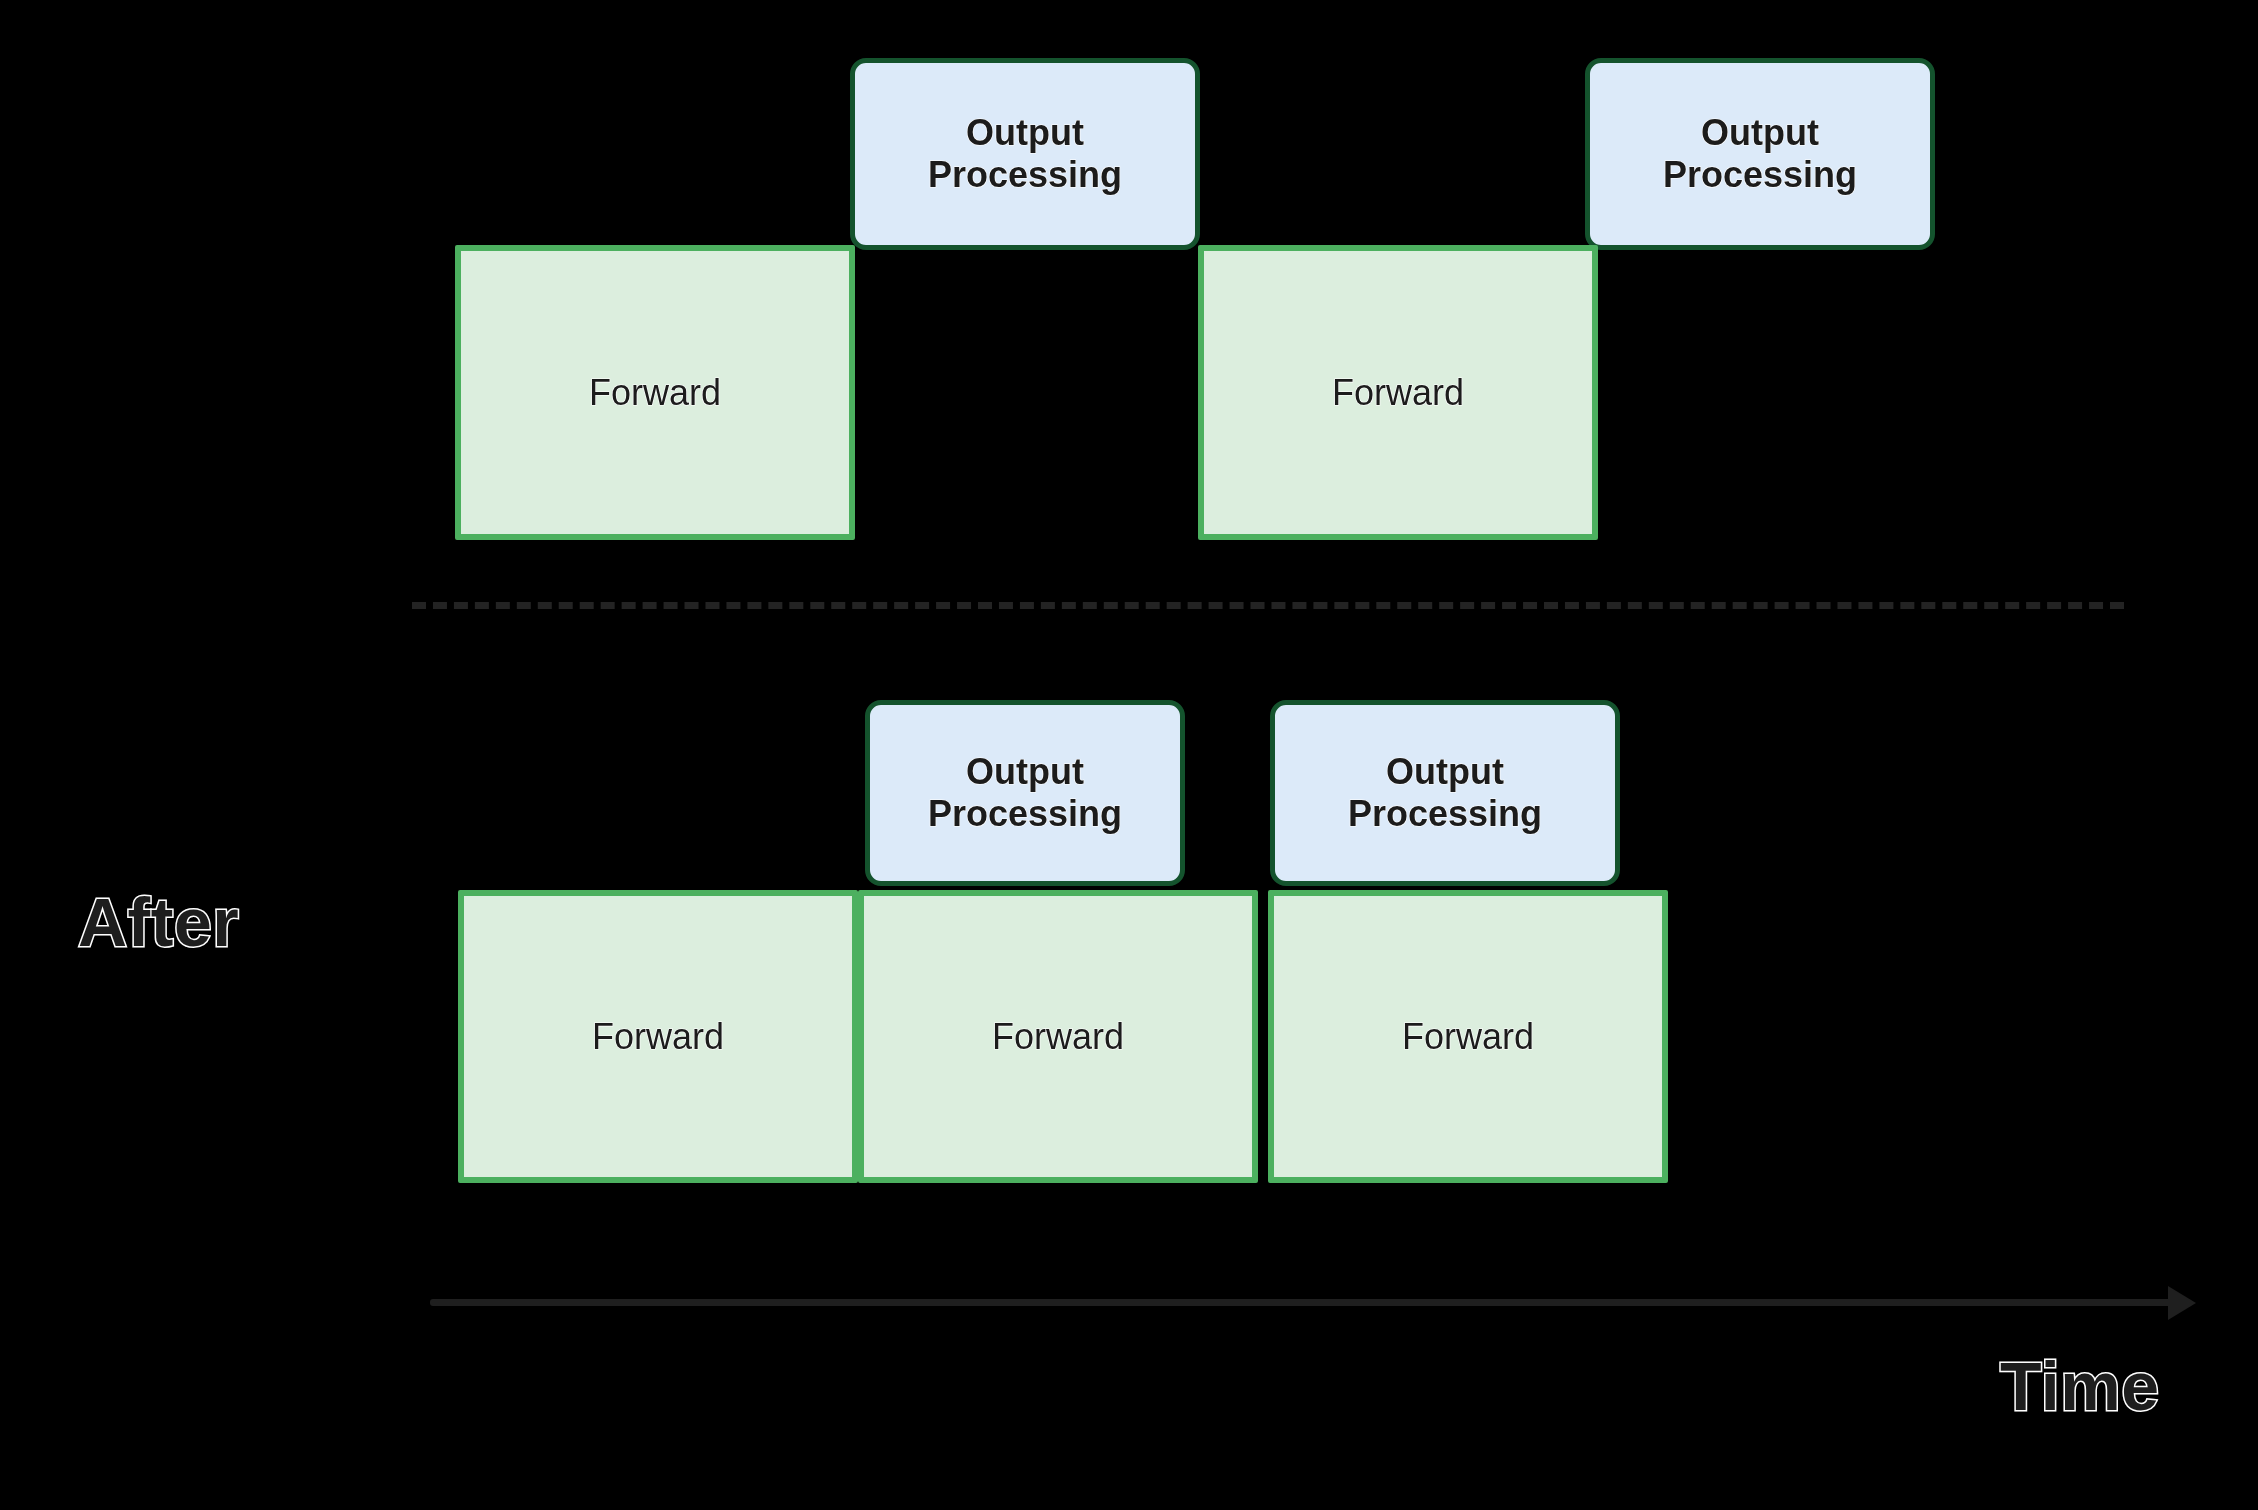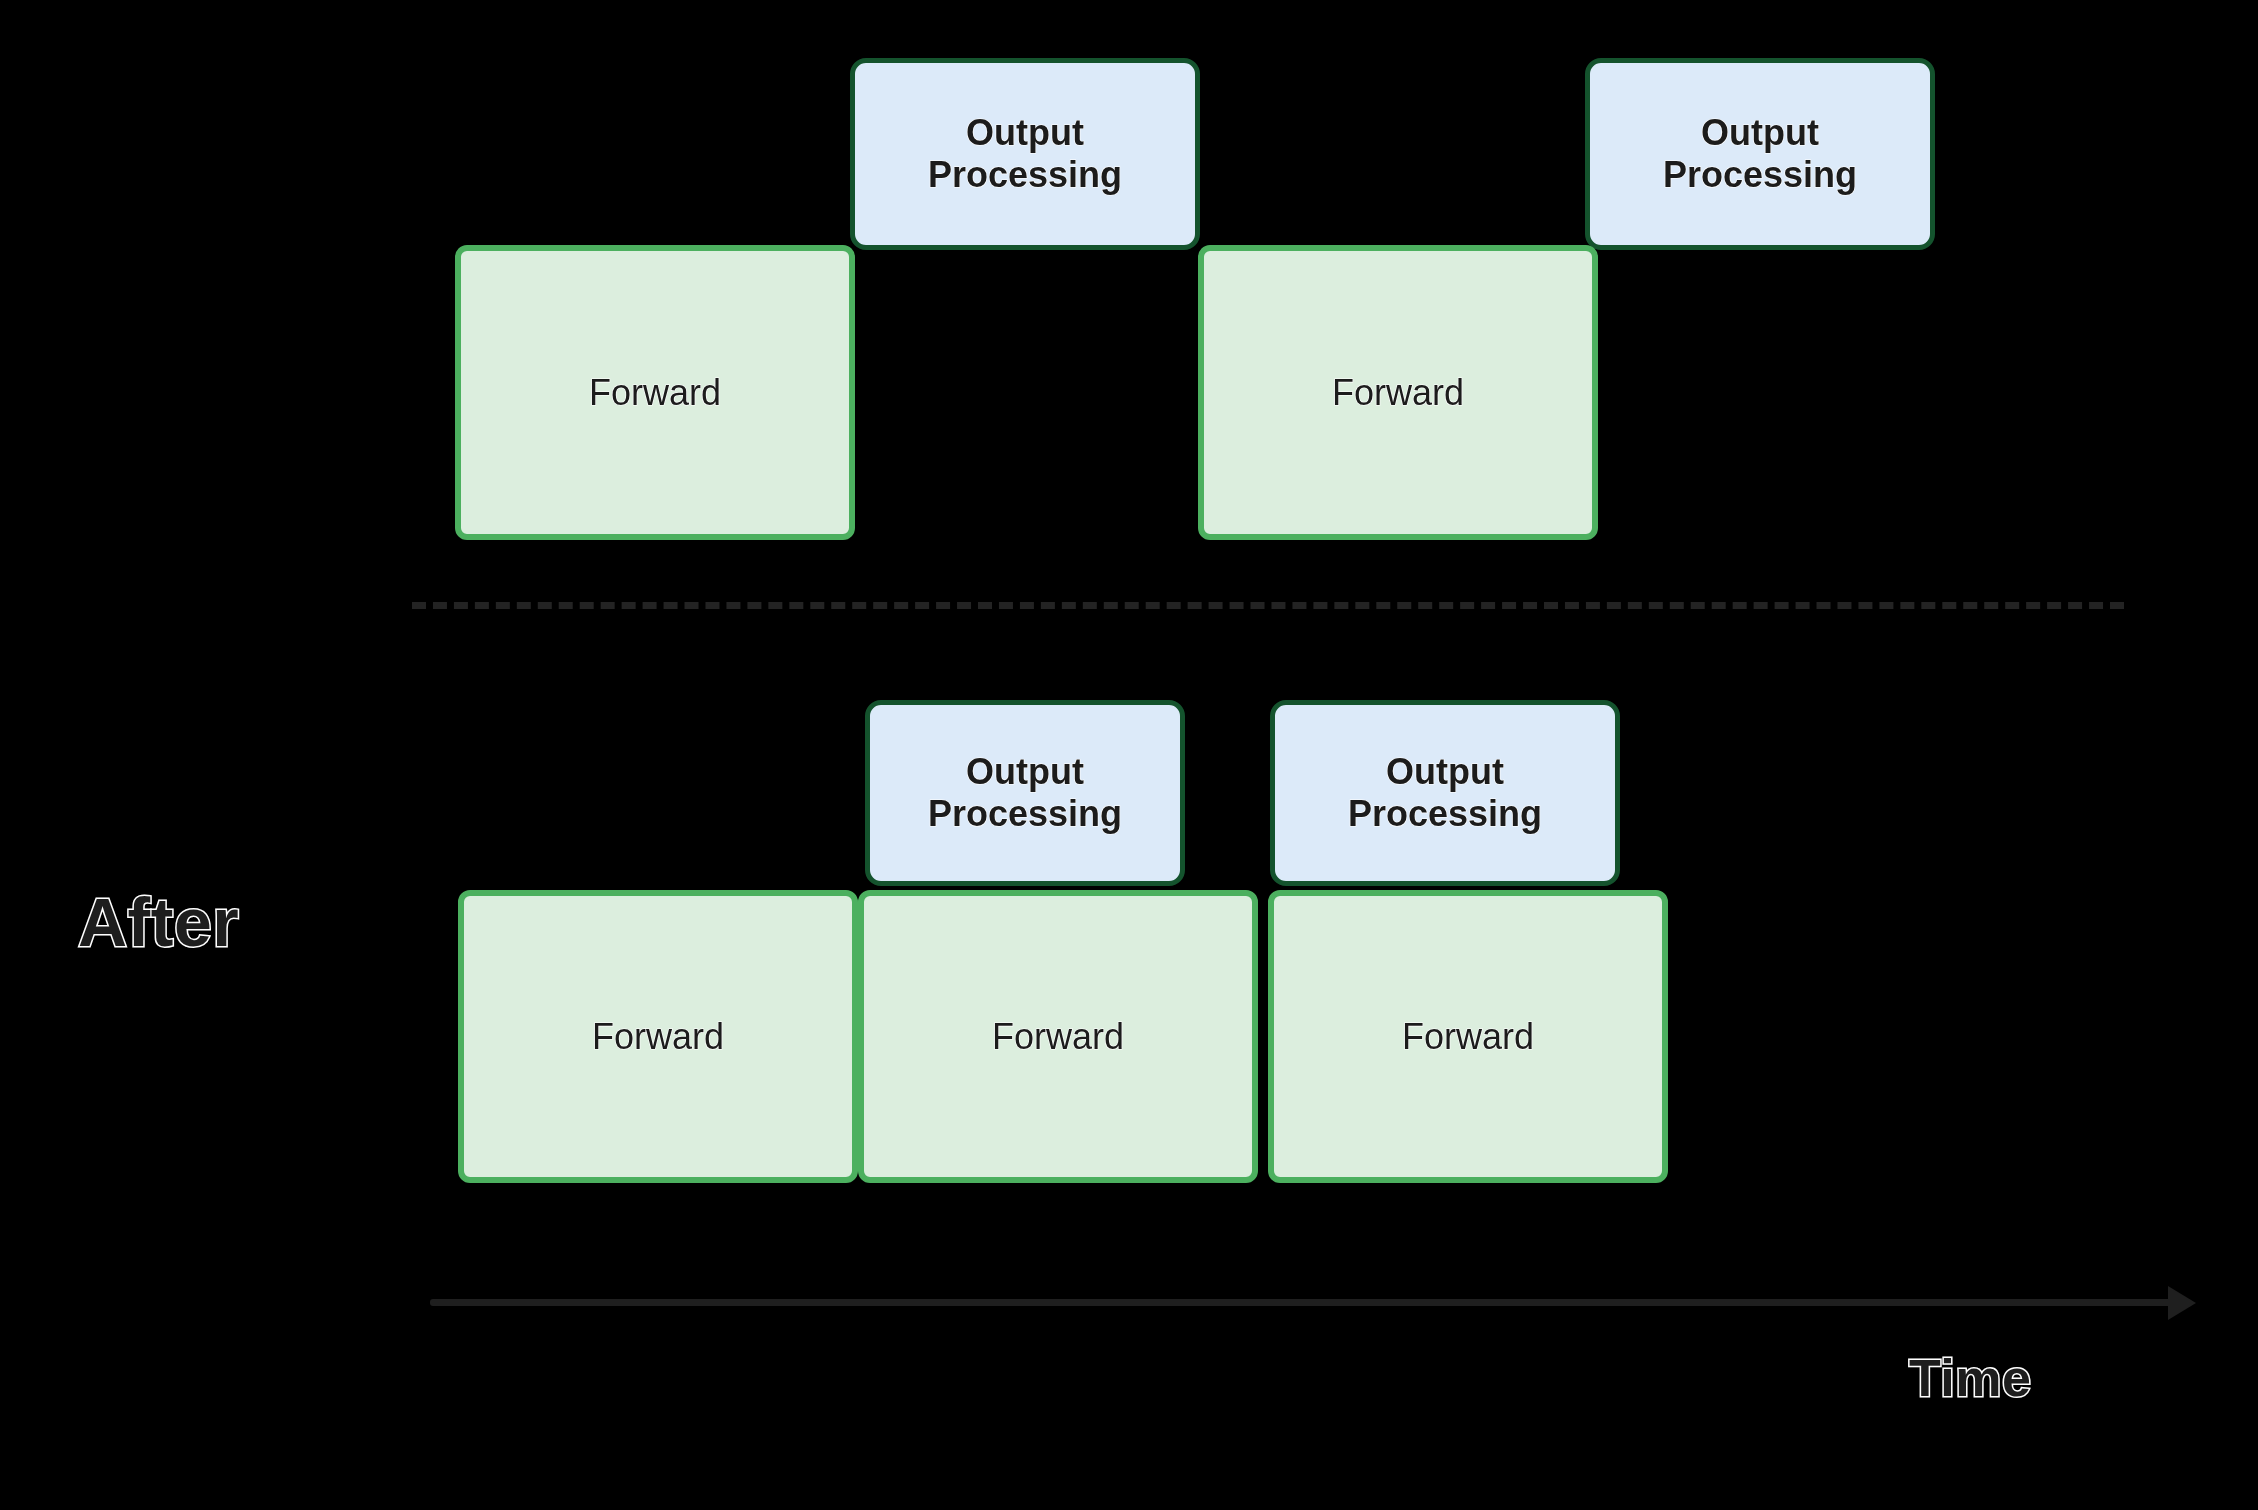--- a/index.html
+++ b/index.html
@@ -31,21 +31,21 @@
     justify-content:center;
     text-align:center;
     color:#1c1c1c;
     -webkit-text-stroke:1.2px #ffffff;
     paint-order:stroke fill;
     line-height:1.16;
   }
   .box-forward{
     background:#dceede;
     border:6px solid #4cb05f;
-    border-radius:12px;
+    border-radius:2px;
     font-size:36px;
     font-weight:400;
   }
   .box-output{
     background:#dceaf9;
     border:5px solid #14532d;
     border-radius:16px;
     font-size:36px;
     font-weight:600;
   }
@@ -127,15 +127,15 @@
     <span>Forward</span>
   </div>
 
   <div class="box box-forward" style="left:1268px;top:890px;width:400px;height:293px;">
     <span>Forward</span>
   </div>
 
   <div class="axis-line" style="left:430px;top:1299px;width:1745px;"></div>
   <div class="axis-head" style="left:2168px;top:1286px;"></div>
 
-  <div class="outline-label" style="left:1909px;top:1352px;font-size:52px;">Time</div>
+  <div class="outline-label" style="left:2000px;top:1352px;font-size:68px;">Time</div>
 
 </div>
 
 </body></html>

